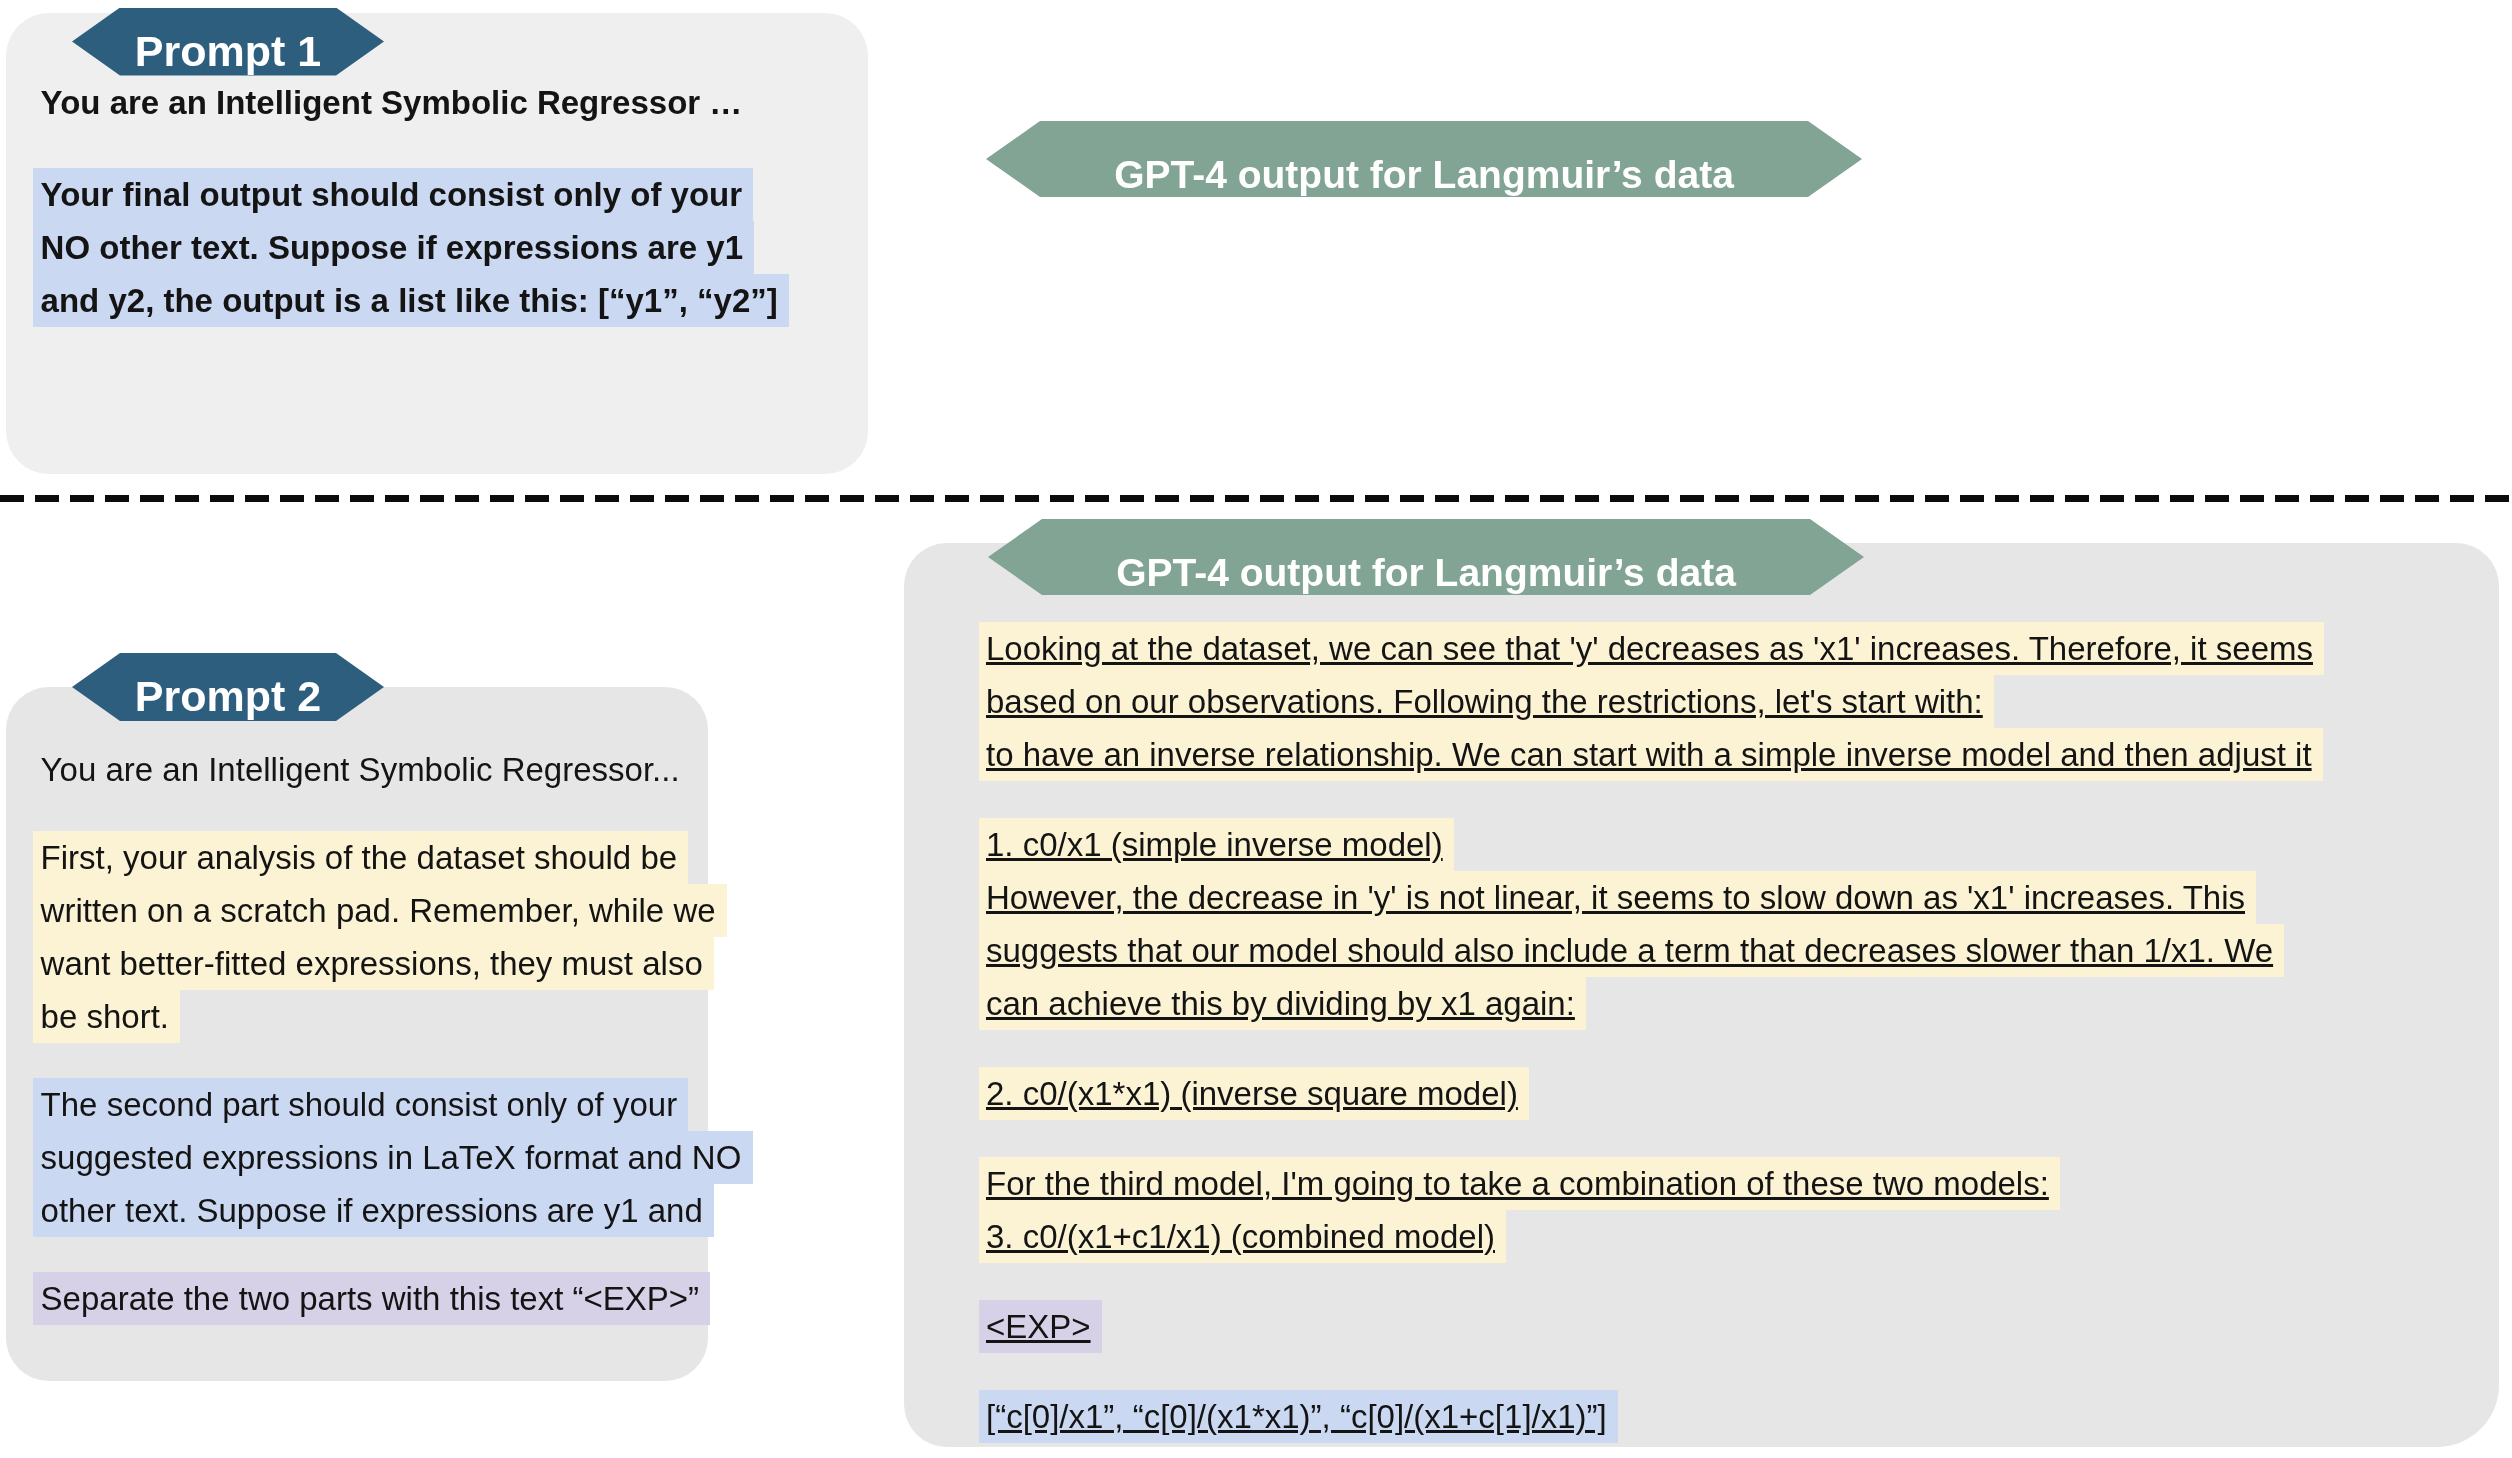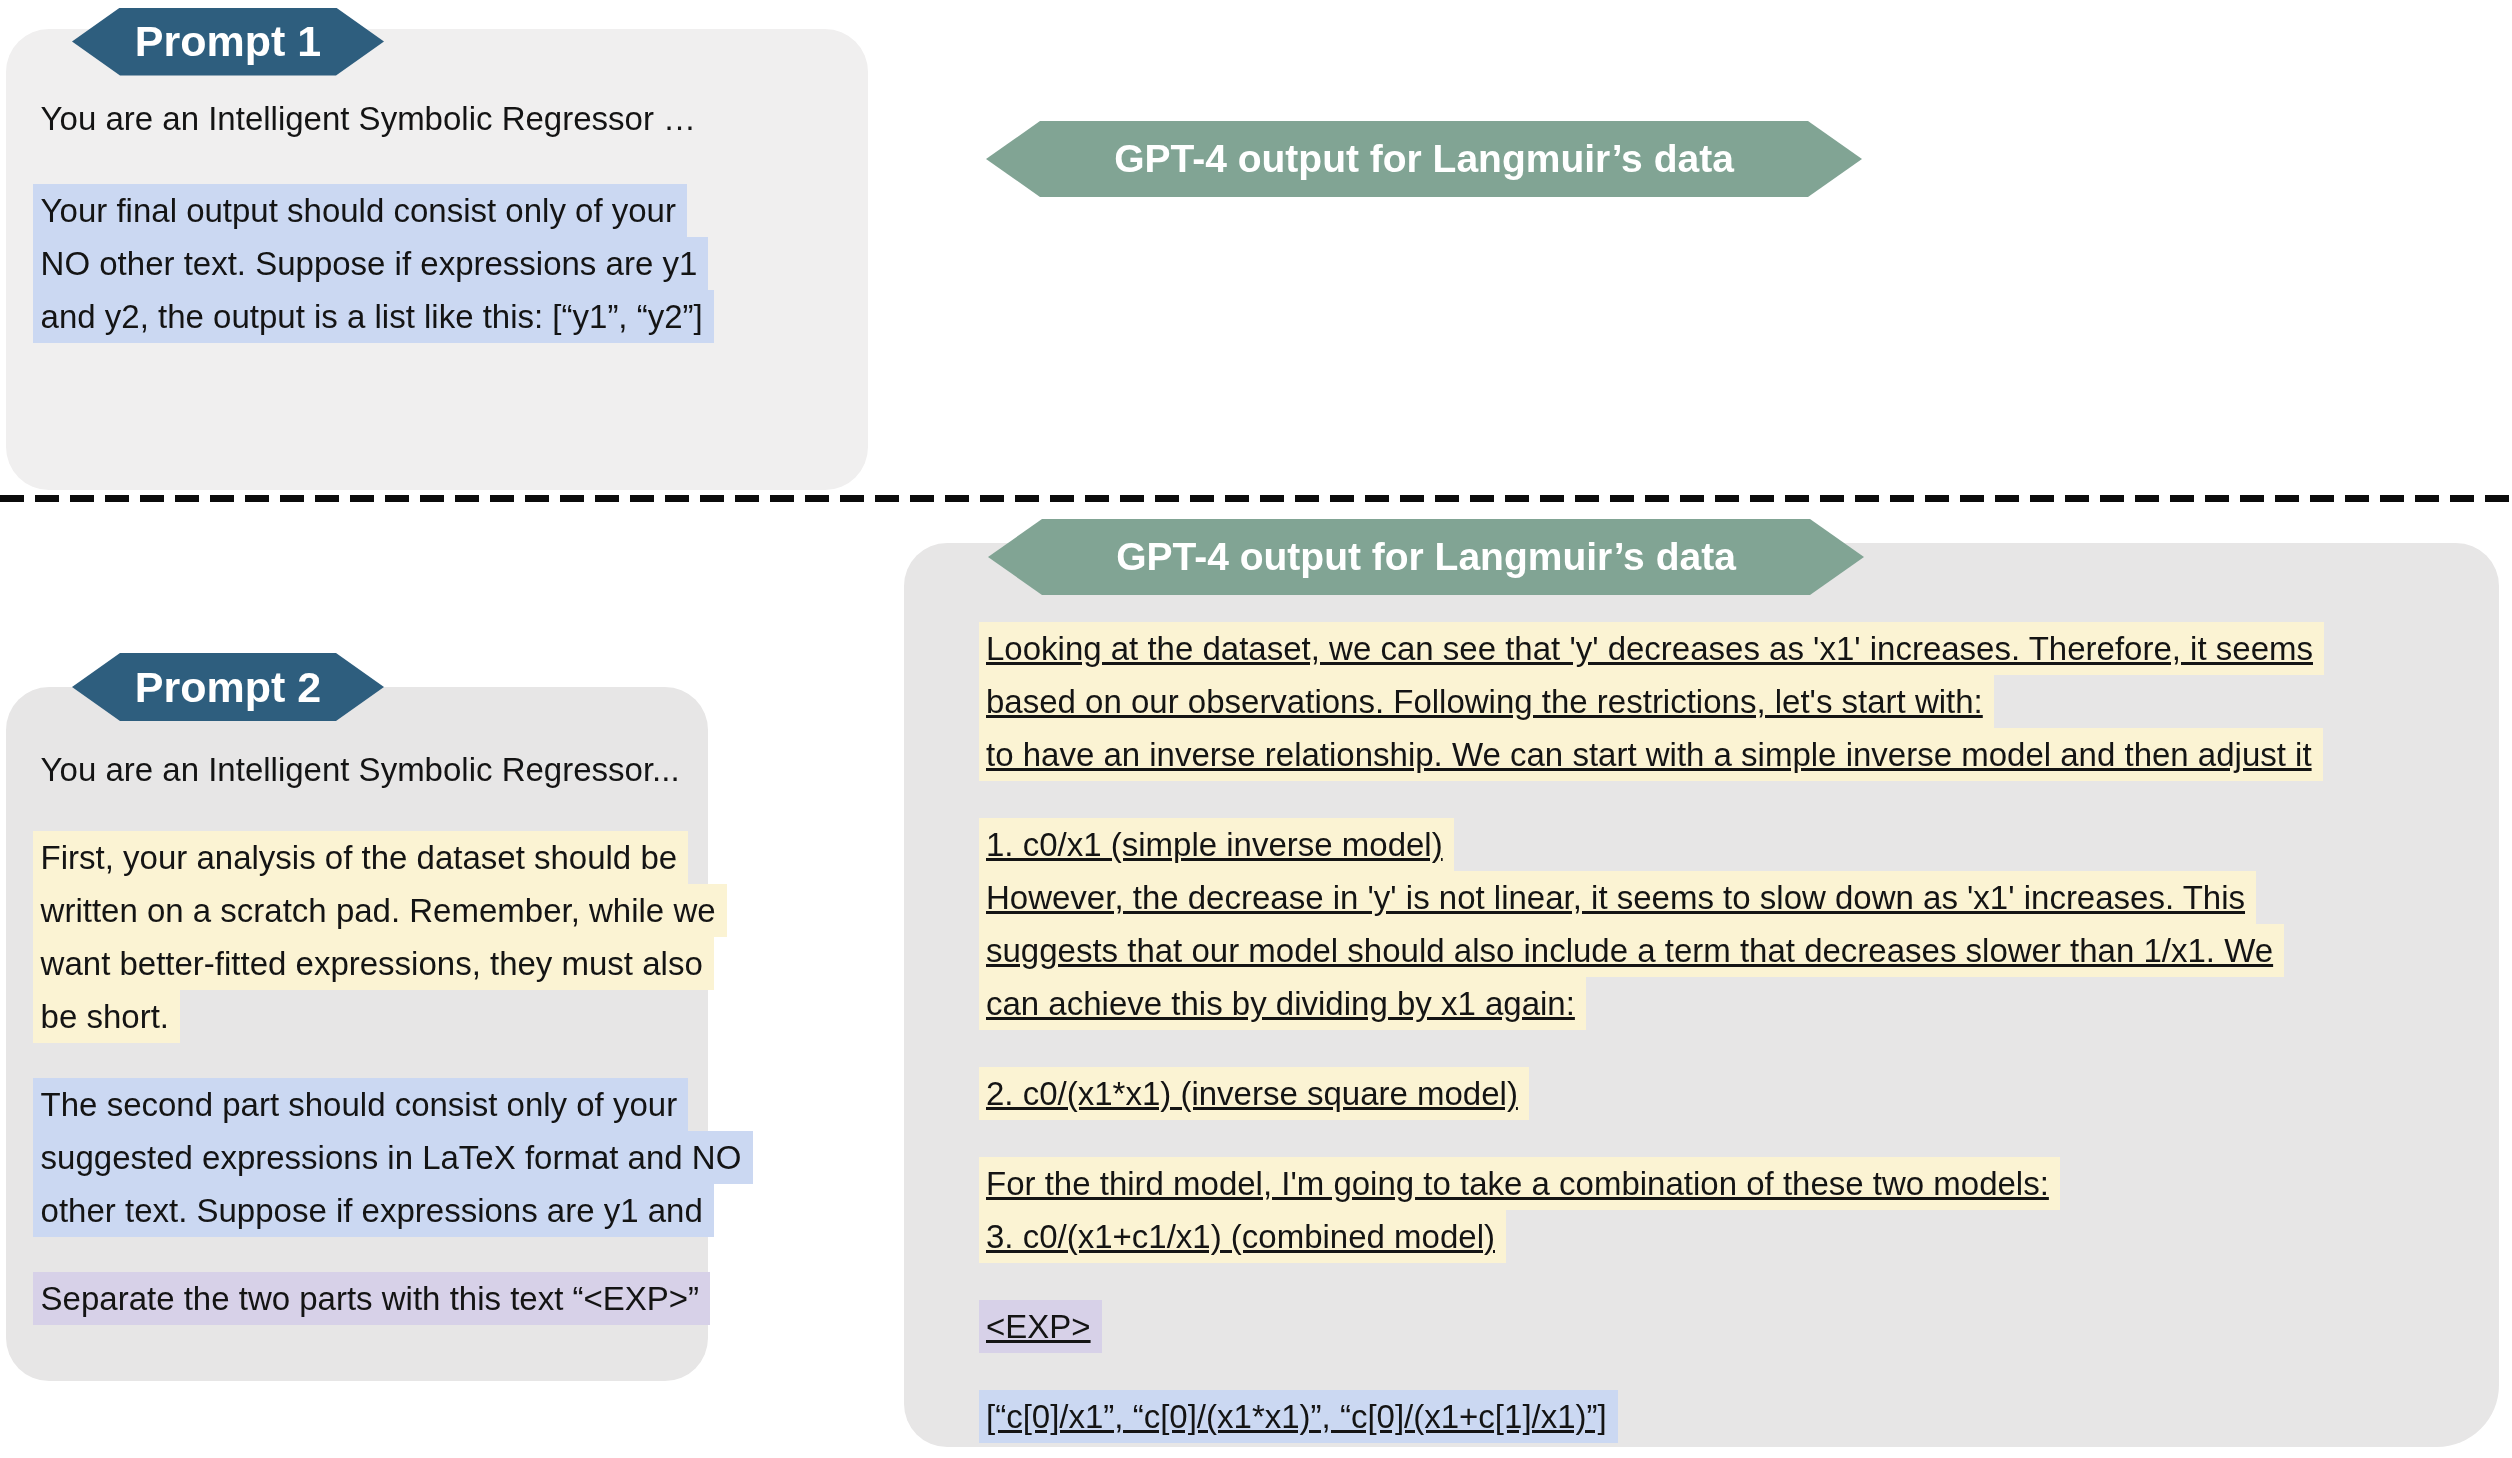--- a/index.html
+++ b/index.html
@@ -18,27 +18,27 @@
   .canvas{
     position:relative;
     width:2512px;height:1458px;
     background:#ffffff;
     overflow:hidden;
   }
   .panel{
     position:absolute;
     border-radius:43px;
   }
-  .panel-p1{left:5.6px;top:29px;width:862px;height:461px;background:var(--c-box-light);}
+  .panel-p1{left:5.6px;top:13px;width:862px;height:461px;background:var(--c-box-light);font-weight:bold;}
   .panel-g1{left:904px;top:152px;width:1592px;height:171px;background:var(--c-box-gray);border-radius:43px 39px 54px 54px;}
   .panel-p2{left:5.6px;top:687px;width:702px;height:694px;background:var(--c-box-gray);}
   .panel-g2{left:904px;top:543px;width:1595px;height:904px;background:var(--c-box-gray);border-radius:43px 43px 62px 43px;}
   .banner{
     position:absolute;
-    display:flex;align-items:center;justify-content:center;
+    display:flex;align-items:flex-end;justify-content:center;
     color:#fff;font-weight:700;
     z-index:5;
   }
   .banner-prompt{
     width:312px;height:68px;
     background:var(--c-banner-blue);
     clip-path:polygon(0 50%, 48px 0, calc(100% - 48px) 0, 100% 50%, calc(100% - 48px) 100%, 48px 100%);
     font-size:43px;
   }
   .banner-green{

